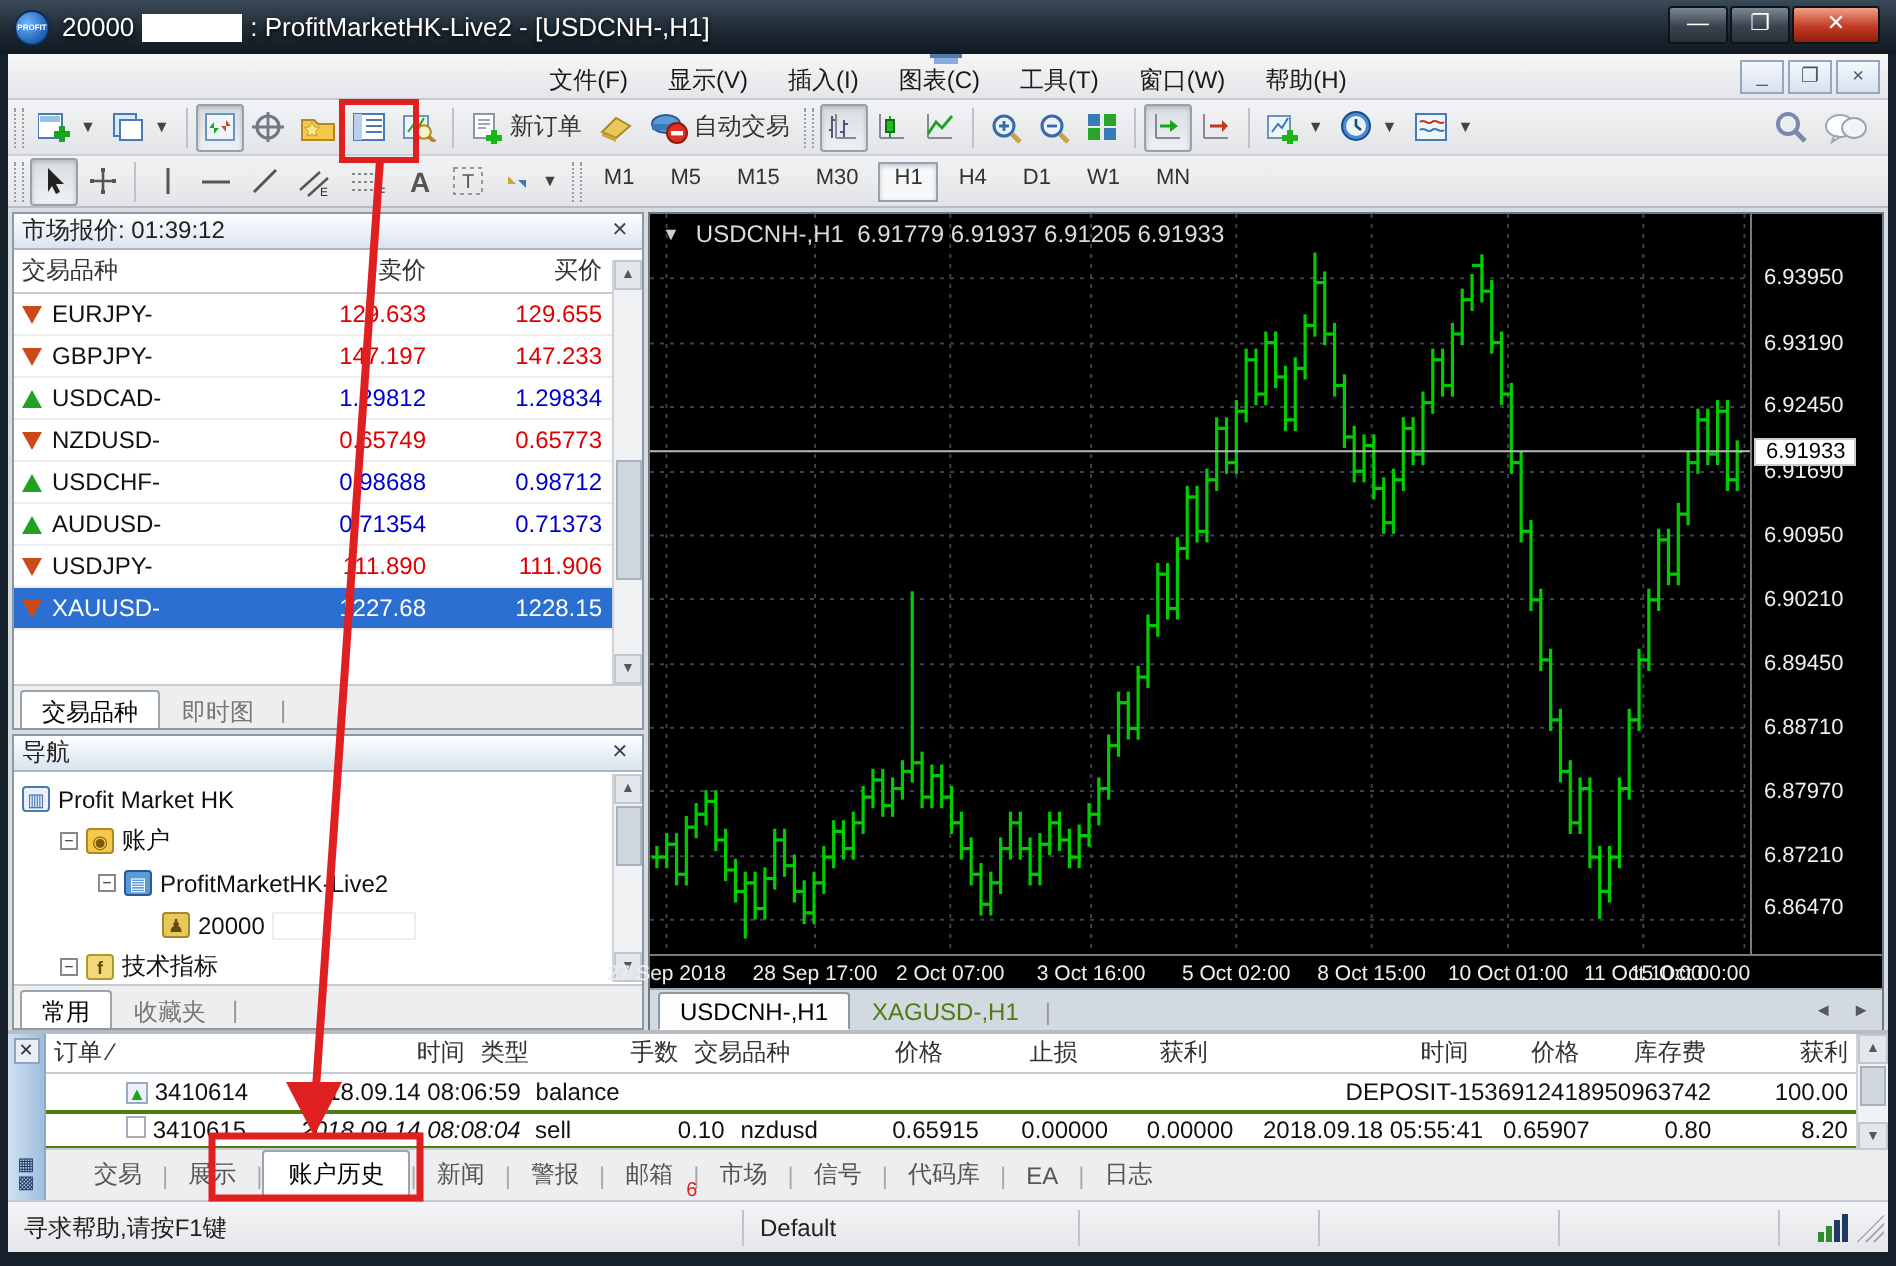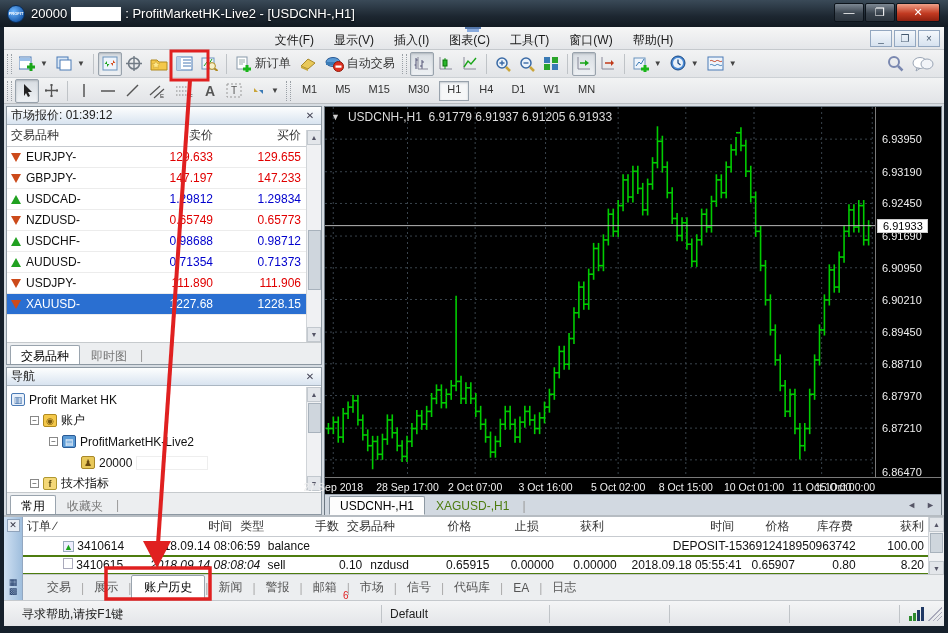--- a/index.html
+++ b/index.html
@@ -111,21 +111,21 @@
   .t-scroll { position:absolute; right:0; top:0; width:16px; height:59px; background:#f0f1f3; border-left:1px solid #d0d4d8; }
   .term-tabs { position:absolute; left:19px; right:0; bottom:0; height:26px; background:#eceef0; border-top:1px solid #c6cacd;
     display:flex; align-items:center; padding-left:14px; color:#555; }
   .ttab { padding:4px 10px; position:relative; }
   .ttab.active { background:#fff; border:1px solid #9aa4ae; border-radius:2px; color:#000; padding:3px 12px; }
   .ttab .badge { position:absolute; right:-2px; bottom:-1px; color:#e02020; font-size:10px; }
   .ttab-sep { color:#aaa; }
 
   
   .statusbar { position:absolute; left:4px; top:600px; width:940px; height:26px; background:linear-gradient(#f4f5f6,#e3e5e8);
-    border-top:1px solid #c5c9cd; display:flex; align-items:center; color:#222;padding-left:10px; }
+    border-top:1px solid #c5c9cd; display:flex; align-items:center; color:#222; }
   .sb-cell { height:18px; line-height:18px; padding:0 8px; border-right:1px solid #c0c4c8; }
   .sb-icon { margin-left:auto; display:flex; align-items:flex-end; gap:1px; height:14px; margin-right:4px; }
   .sb-icon i { display:block; width:3px; }
   .grip { width:14px; height:14px; margin-right:2px;
     background:linear-gradient(135deg,transparent 50%,#aab 50%,#aab 55%,transparent 55%,transparent 65%,#aab 65%,#aab 70%,transparent 70%,transparent 80%,#aab 80%,#aab 85%,transparent 85%); }
 
   
   #annot { position:absolute; left:0; top:0; width:948px; height:633px; pointer-events:none; z-index:60; }
 </style>
 </head>
@@ -912,21 +912,21 @@
           <div class="axis-lbl" style="top: 32.1552px;">6.93950</div>
           <div class="axis-lbl" style="top: 64.7391px;">6.93190</div>
           <div class="axis-lbl" style="top: 96.4655px;">6.92450</div>
           <div class="axis-lbl" style="top: 129.049px;">6.91690</div>
           <div class="axis-lbl" style="top: 160.776px;">6.90950</div>
           <div class="axis-lbl" style="top: 192.502px;">6.90210</div>
           <div class="axis-lbl" style="top: 225.086px;">6.89450</div>
           <div class="axis-lbl" style="top: 256.813px;">6.88710</div>
           <div class="axis-lbl" style="top: 288.539px;">6.87970</div>
           <div class="axis-lbl" style="top: 321.123px;">6.87210</div>
-          <div class="axis-lbl" style="top: 365px;">6.86470</div>
+          <div class="axis-lbl" style="top: 347px;">6.86470</div>
           <div class="cur-price" style="top: 118.631px;">6.91933</div>
         </div>
       <div class="time-axis" id="time-axis" style="width: 616px;">
           <div class="t-lbl" style="left: 8.25px;">27 Sep 2018</div>
           <div class="t-lbl" style="left: 82.5px;">28 Sep 17:00</div>
           <div class="t-lbl" style="left: 150.15px;">2 Oct 07:00</div>
           <div class="t-lbl" style="left: 220.55px;">3 Oct 16:00</div>
           <div class="t-lbl" style="left: 293.15px;">5 Oct 02:00</div>
           <div class="t-lbl" style="left: 360.8px;">8 Oct 15:00</div>
           <div class="t-lbl" style="left: 429px;">10 Oct 01:00</div>

